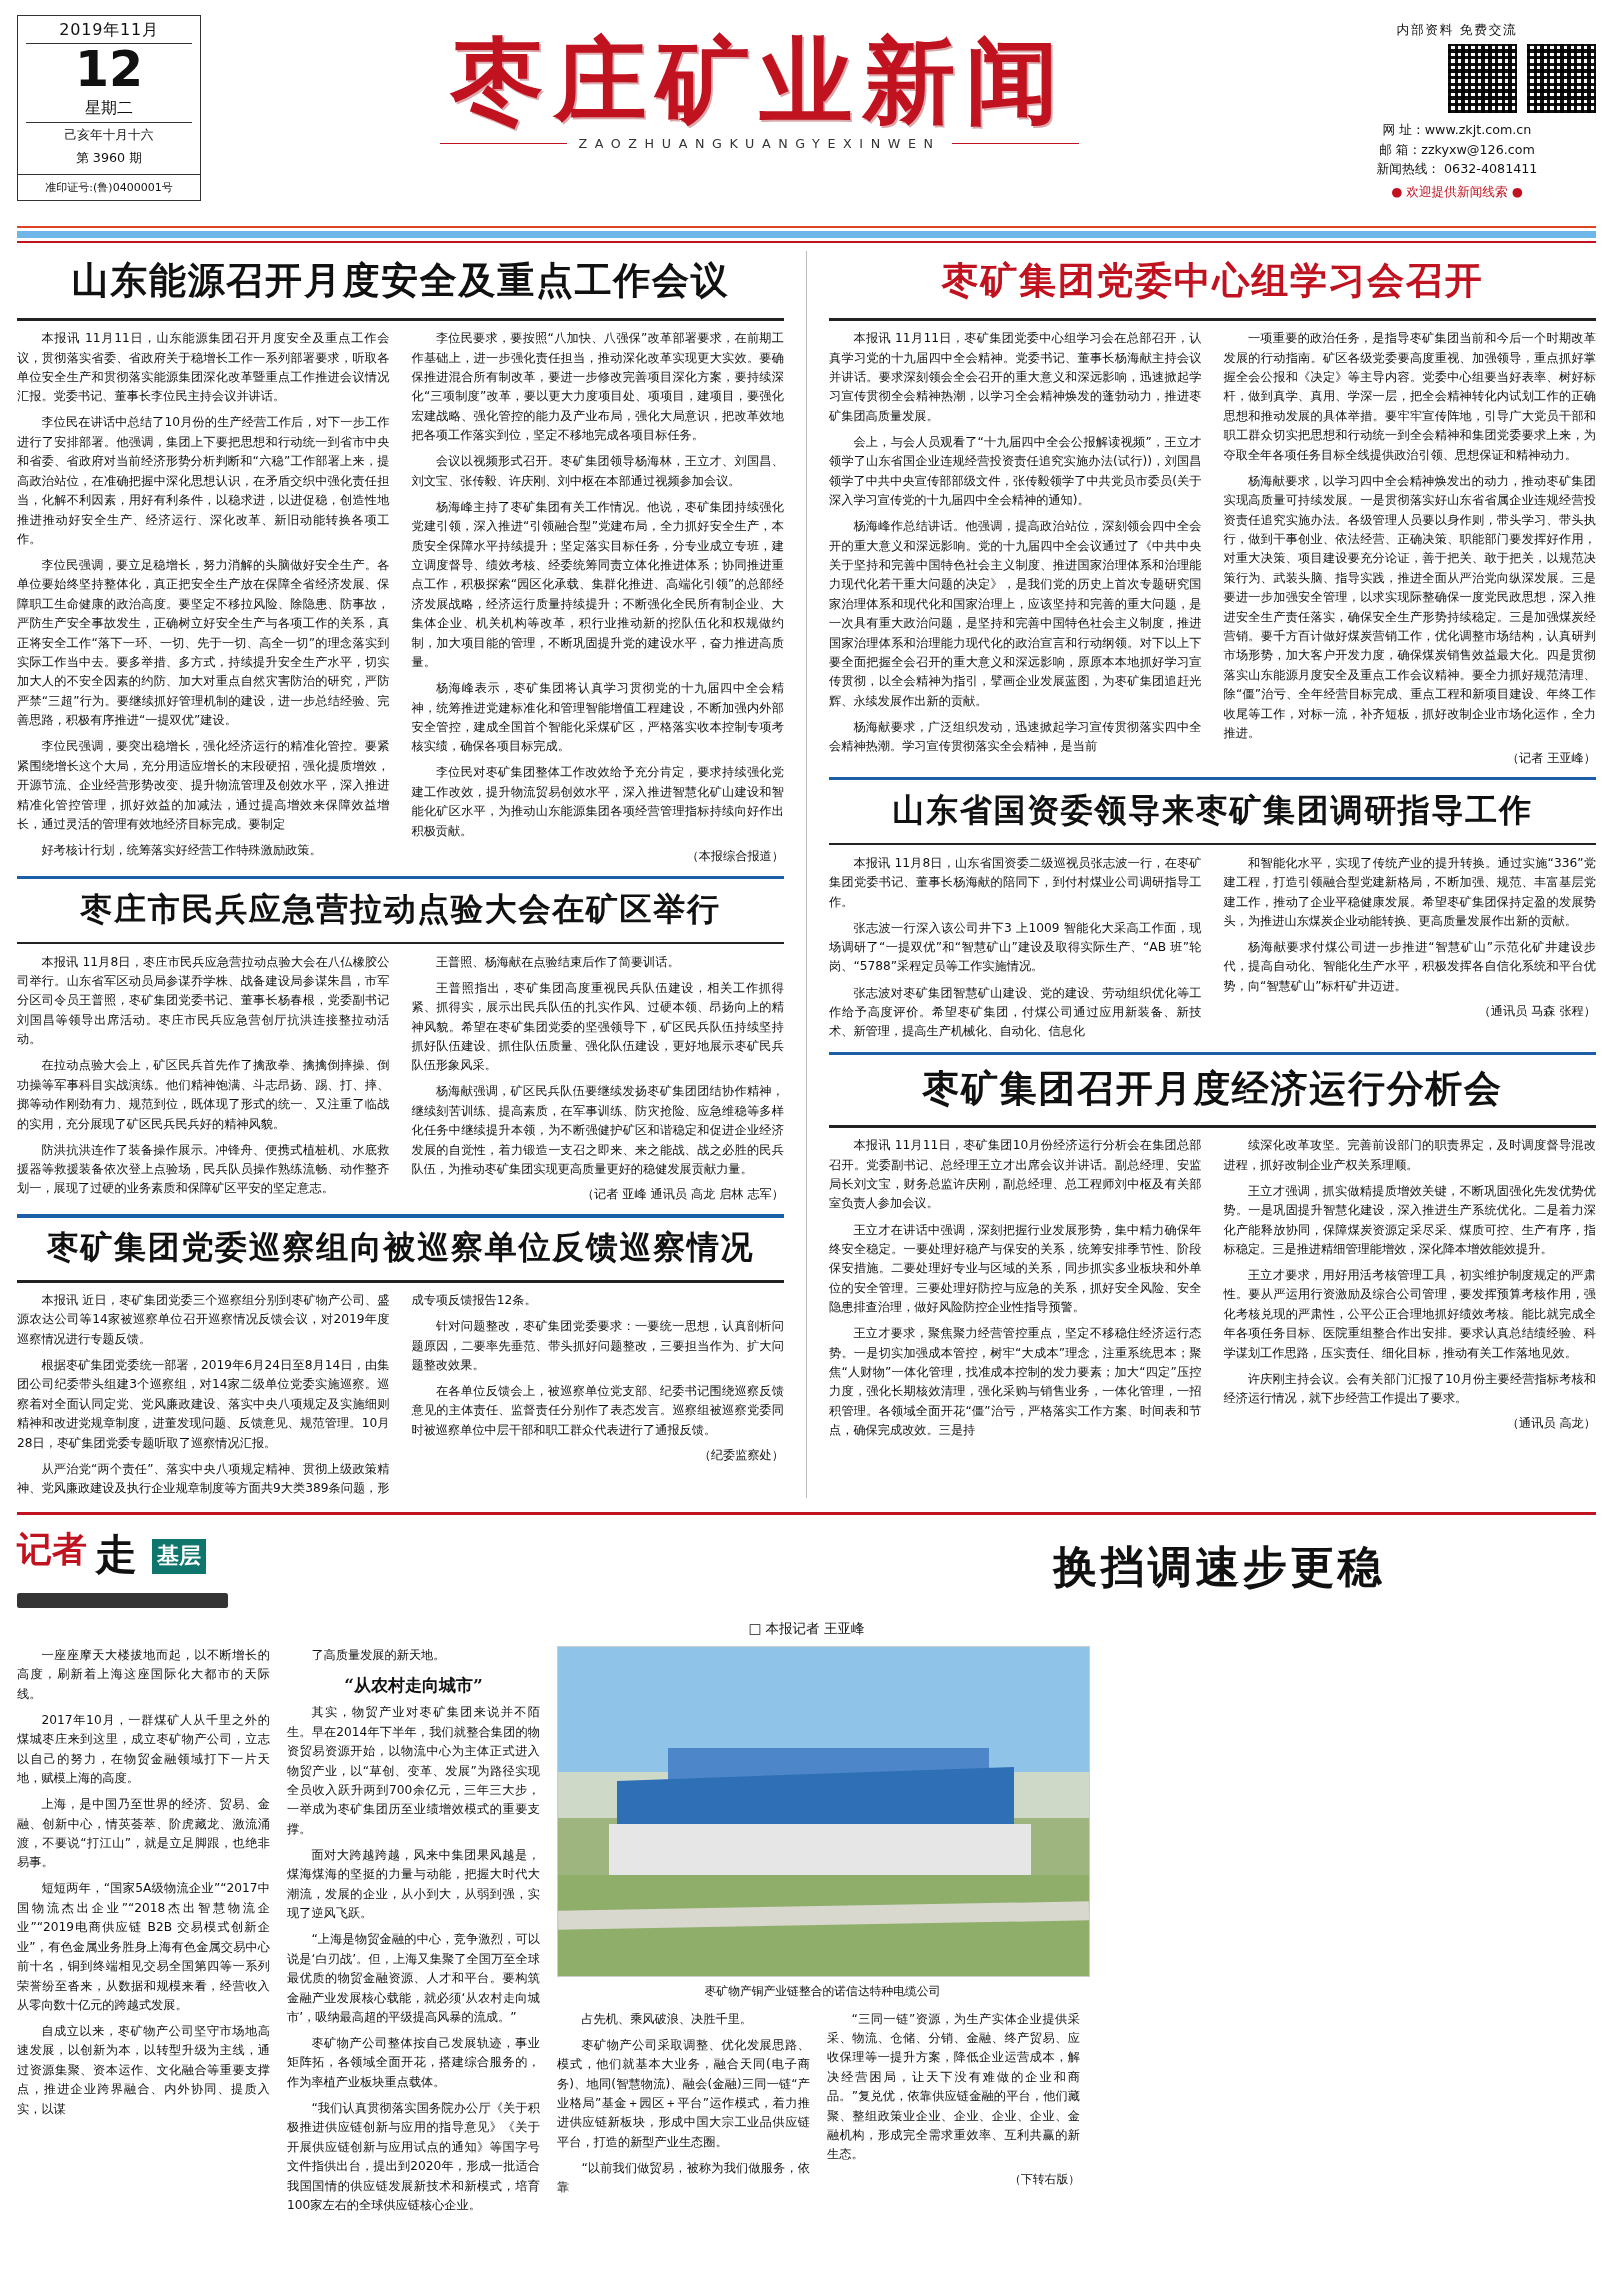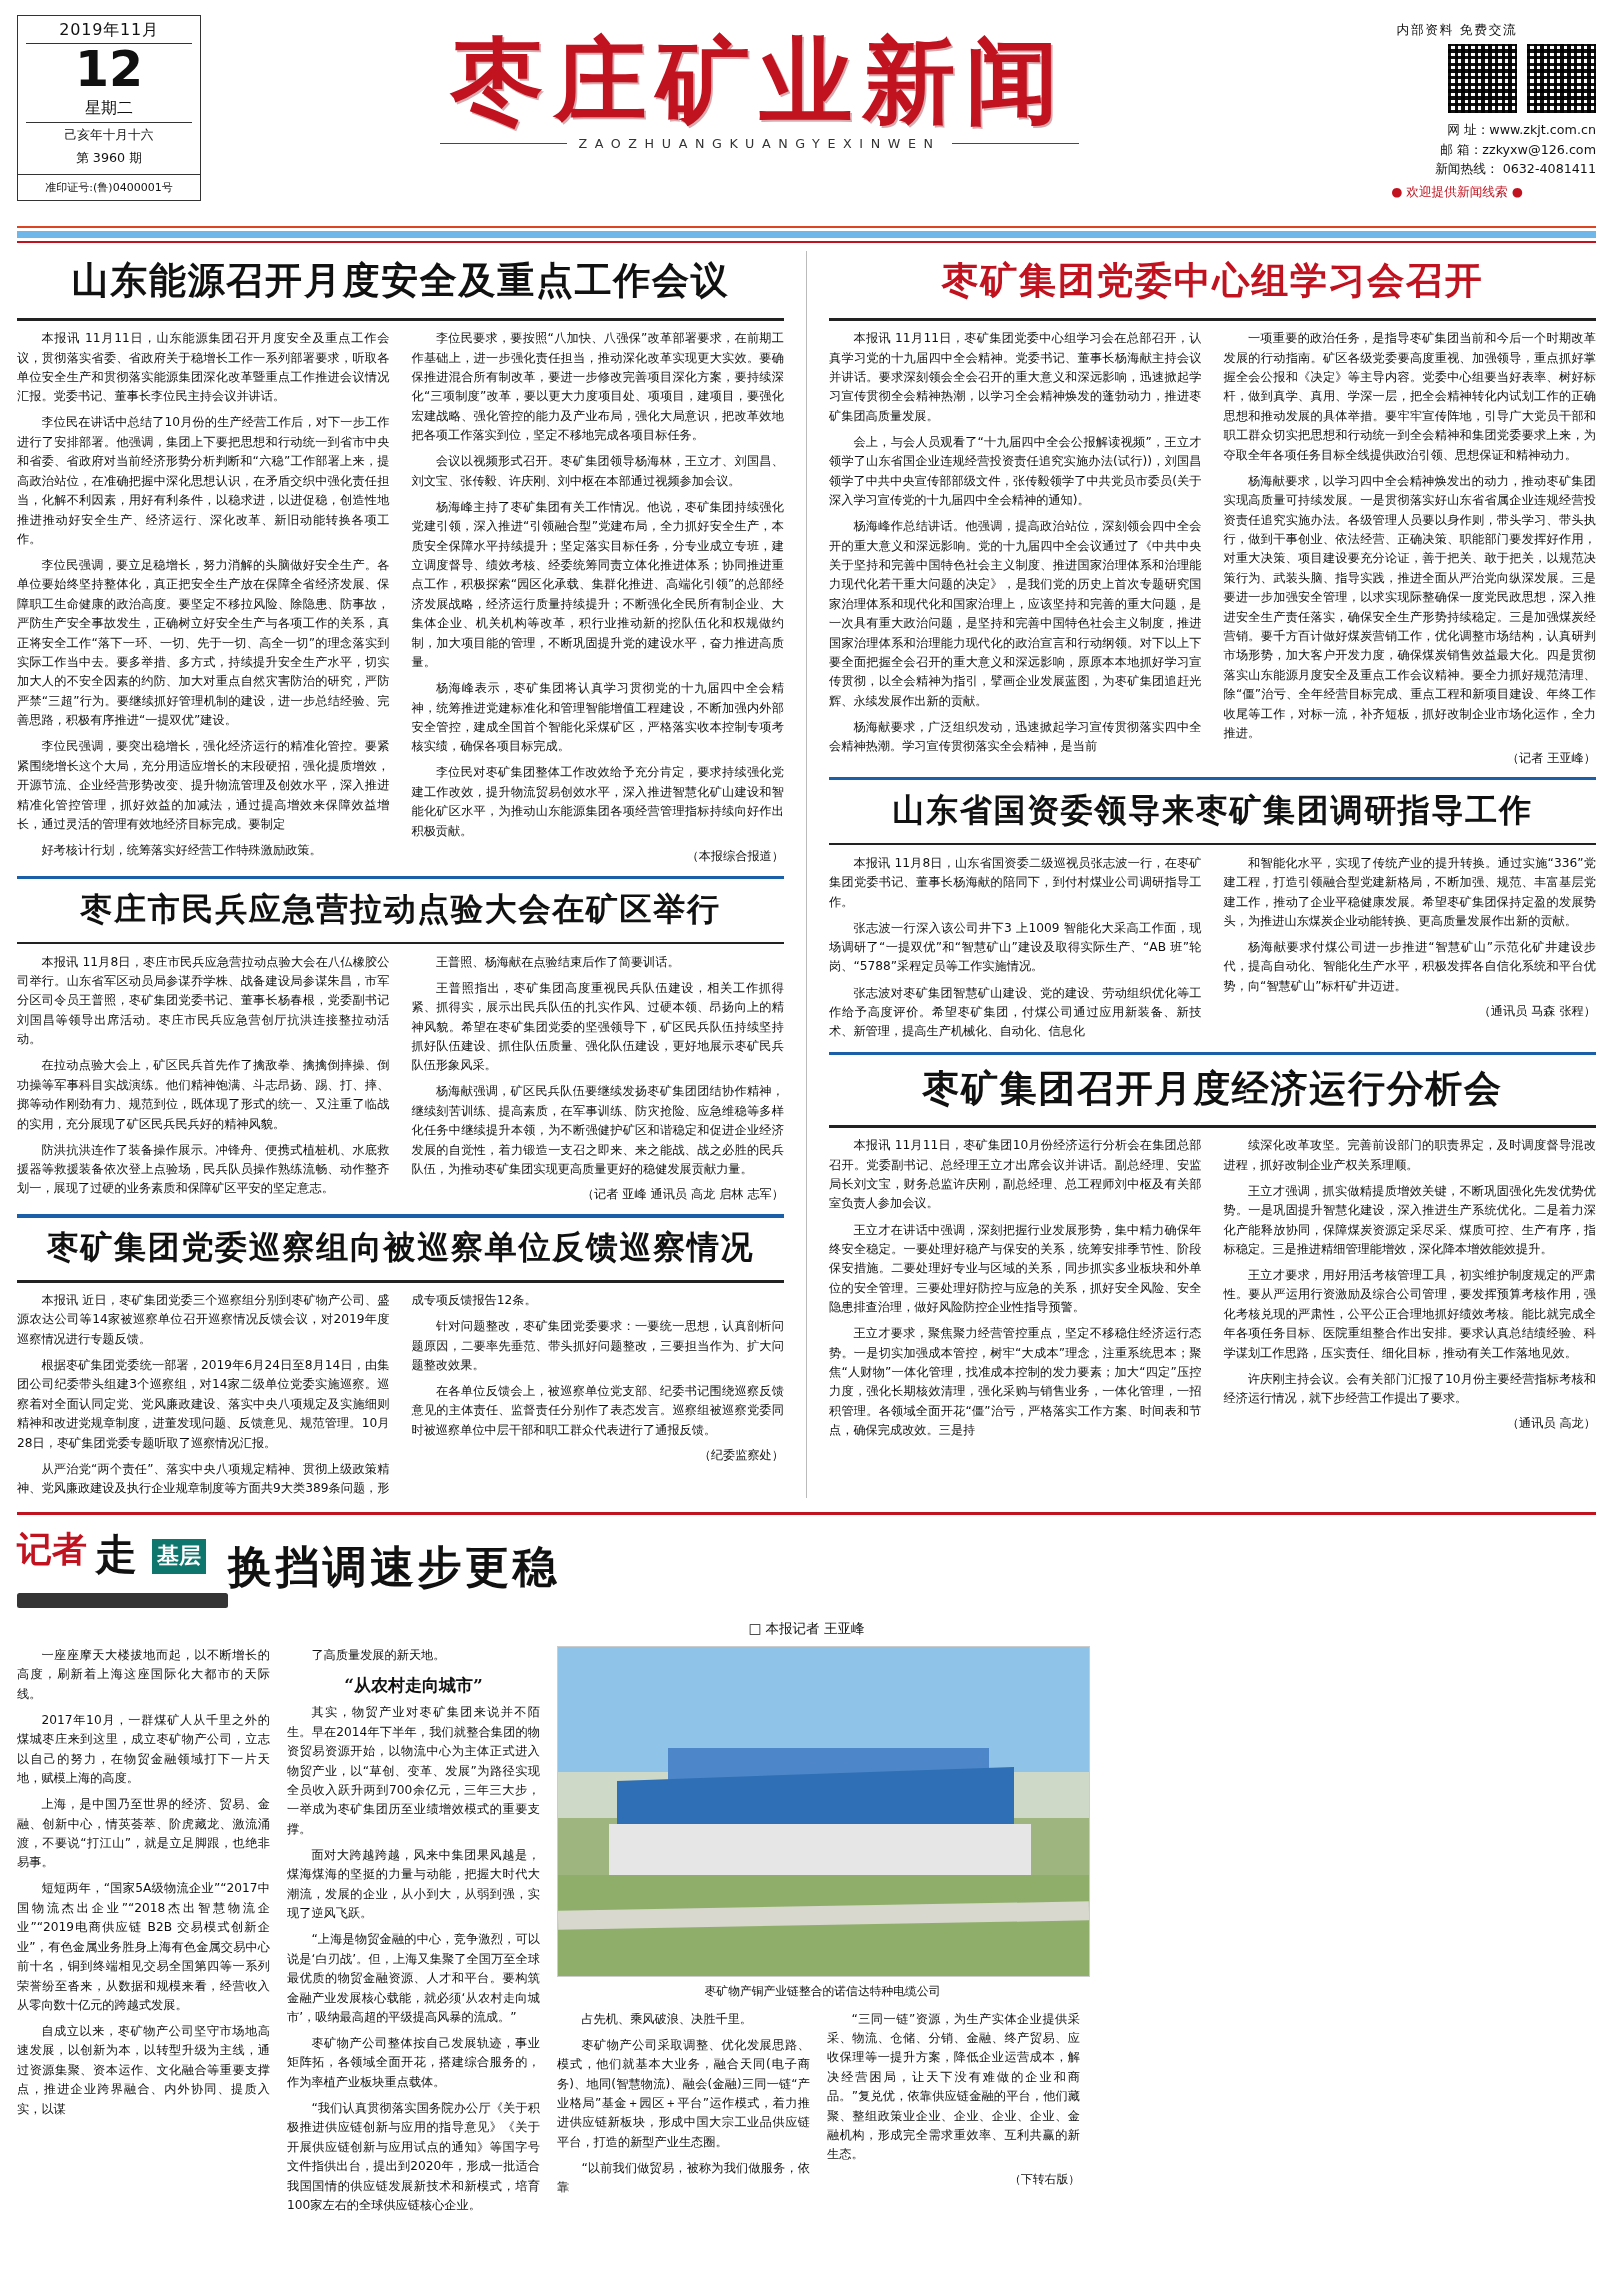--- a/index.html
+++ b/index.html
@@ -24,21 +24,21 @@
   .pinyin-rule{display:flex;align-items:center;justify-content:center;gap:11.8px;margin-top:5px;}
   .pinyin-rule .bar{height:1.7px;background:#c1121f;width:127px;}
 
   .right-info{width:278px;padding-top:5px;font-size:12.7px;line-height:19.4px;color:#111;text-align:right;}
   .right-info .topline{text-align:center;font-size:12.7px;margin-bottom:5px;letter-spacing:1.7px;}
   .qr-row{display:flex;gap:10px;justify-content:flex-end;margin-bottom:6.7px;}
   .qr{width:69px;height:69px;background:
       repeating-linear-gradient(0deg,#111 0 3.4px,#fff 3.4px 6.7px),
       repeating-linear-gradient(90deg,#111 0 3.4px,transparent 3.4px 6.7px);
       background-blend-mode:multiply;}
-  .info-line{text-align:right;}
+  .info-line{text-align:center;}
   .hot{color:#c1121f;text-align:center;margin-top:3.4px;}
 
   .top-rule{height:6.7px;background:#6fb7e8;margin-top:3.4px;}
   .top-rule2{height:2.5px;background:#c1121f;margin-top:2.5px;}
 
   
   .content{display:flex;gap:0;margin-top:8.4px;}
   .col-left{width:785px;padding-right:15px;box-sizing:border-box;}
   .vdiv{width:1.7px;background:#bbb;margin:0 6.7px;}
   .col-right{width:785px;padding-left:15px;box-sizing:border-box;}
@@ -54,21 +54,21 @@
   .sig{text-align:right;font-size:12.2px;margin-top:3.4px;}
 
   
   .feature{margin-top:13.5px;border-top:3.4px solid #c1121f;padding-top:11.8px;}
   .feature-head{display:flex;align-items:center;gap:0;}
   .logo-badge{width:211px;height:81px;position:relative;flex:0 0 auto;}
   .logo-badge .jz{position:absolute;left:0;top:5px;font-family:"DejaVu Serif","Liberation Serif",serif;font-size:35px;font-weight:bold;color:#c1121f;line-height:34px;}
   .logo-badge .zou{position:absolute;left:78px;top:0px;font-family:"DejaVu Serif","Liberation Serif",serif;font-size:42px;font-weight:bold;color:#111;}
   .logo-badge .jc{position:absolute;left:135px;top:11.8px;background:#0f766e;color:#fff;font-size:22px;font-weight:bold;padding:2.5px 5px;}
   .logo-badge .brush{position:absolute;left:0;bottom:0;width:211px;height:15px;background:#111;opacity:.85;border-radius:2.5px;}
-  .feature-titles{flex:1;text-align:left;}
+  .feature-titles{flex:1;text-align:right;}
   .feature-title{font-family:"DejaVu Serif","Liberation Serif",serif;font-size:44px;font-weight:bold;letter-spacing:3.4px;}
   .feature-sub{font-size:22px;margin-top:8.4px;letter-spacing:0.8px;}
   .byline{text-align:center;font-size:13.5px;margin:11.8px 0 8.4px 0;}
 
   .feature-body{display:flex;gap:17px;margin-top:5px;}
   .fb-col{width:253px;}
   .photo-col{width:531px;}
   .photo{width:531px;height:329px;background:linear-gradient(#8fc3e8 0 38%,#cfd9c7 38% 52%,#9fb57f 52% 100%);position:relative;overflow:hidden;border:0.8px solid #ccc;}
   .photo .roof{position:absolute;left:59px;top:127px;width:397px;height:93px;background:#2f6fb5;transform:skewY(-2deg);}
   .photo .roof2{position:absolute;left:110px;top:101px;width:321px;height:38px;background:#4d87c9;}

